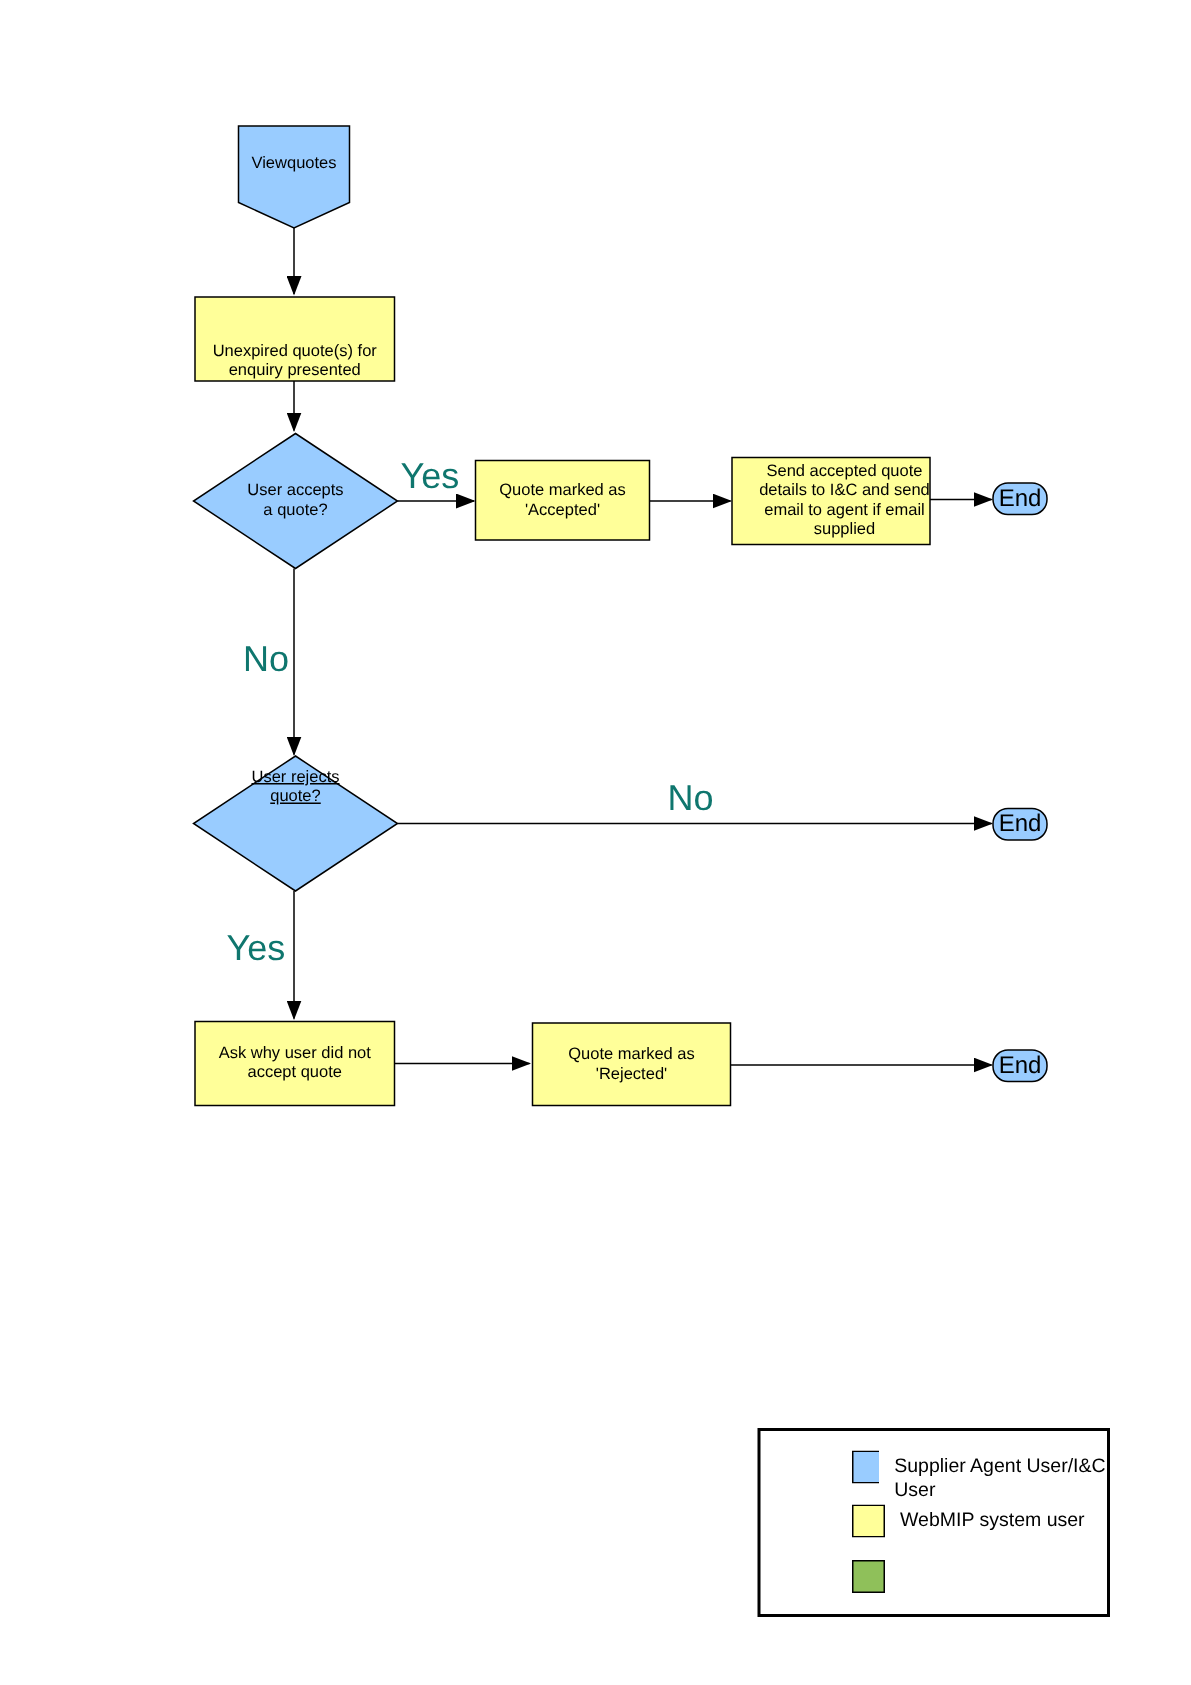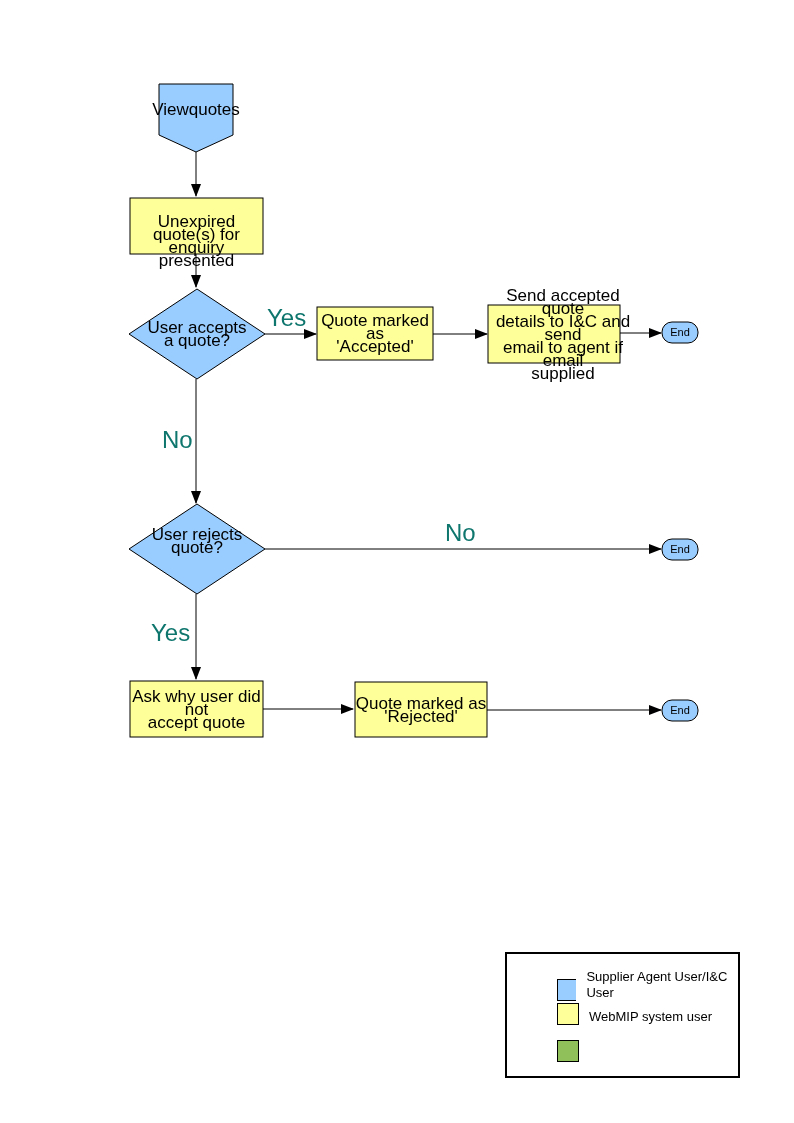--- a/index.html
+++ b/index.html
@@ -27,51 +27,51 @@
   svg.layer line {
     stroke: #000000;
     stroke-width: 1;
   }
   .node-label {
     position: absolute;
     display: flex;
     align-items: center;
     justify-content: center;
     text-align: center;
-    font-size: 17px;
+    font-size: 11px;
     line-height: 13px;
     color: #000000;
     white-space: pre-line;
     pointer-events: none;
   }
   .end-label {
-    font-size: 11px;
+    font-size: 16px;
   }
   .edge-label {
     position: absolute;
     font-size: 24px;
     line-height: 24px;
     color: #0f766e;
     white-space: nowrap;
   }
   .legend {
     position: absolute;
     left: 505px;
     top: 952px;
     width: 235px;
     height: 126px;
     border: 2px solid #000000;
     box-sizing: border-box;
     background: #ffffff;
   }
   .legend-row {
     position: absolute;
-    left: 8px;
+    left: 19px;
     display: flex;
-    align-items: flex-end;
+    align-items: flex-start;
     padding-left: 42px;
   }
   .legend-swatch {
     display: block;
   }
   .legend-text {
     margin-left: 10px;
     font-size: 13px;
     line-height: 16px;
     color: #000000;
@@ -136,21 +136,21 @@
   <div class="node-label" style="left:317px; top:307px; width:116px; height:53px;">Quote  marked as
 'Accepted'</div>
 
   <div class="node-label" style="left:488px; top:305px; width:150px; height:58px;">Send accepted quote
 details to I&amp;C and send
 email to agent if email
 supplied</div>
 
   <div class="node-label end-label" style="left:662px; top:322px; width:36px; height:21px;">End</div>
 
-  <div class="node-label" style="left:139px; top:496px; width:116px; height:90px;">User rejects
+  <div class="node-label" style="left:139px; top:480px; width:116px; height:90px;text-decoration:underline;">User rejects
 quote?</div>
 
   <div class="node-label end-label" style="left:662px; top:539px; width:36px; height:21px;">End</div>
 
   <div class="node-label" style="left:130px; top:681px; width:133px; height:56px;text-align:center;">Ask why user did not
 accept quote</div>
 
   <div class="node-label" style="left:355px; top:682px; width:132px; height:55px;">Quote  marked as
 'Rejected'</div>
 

